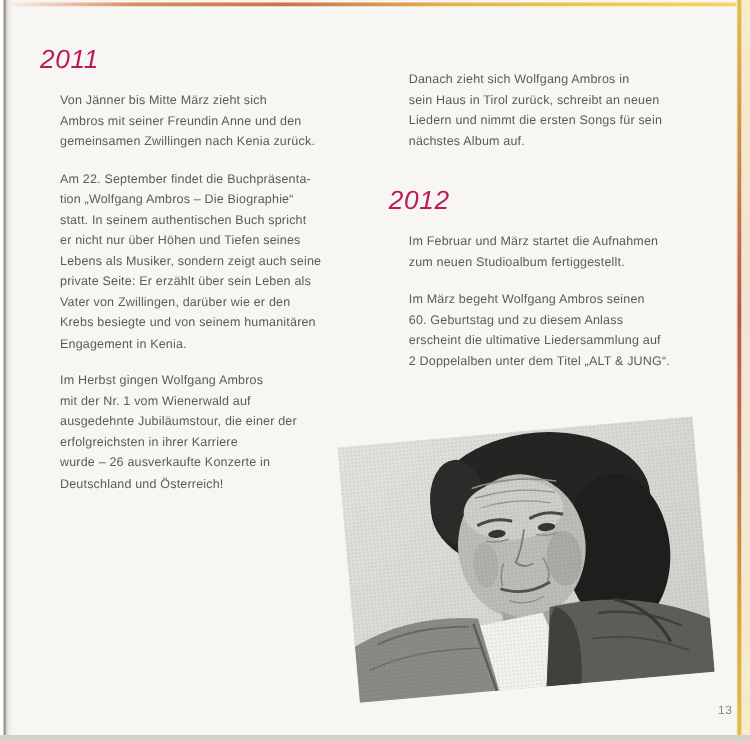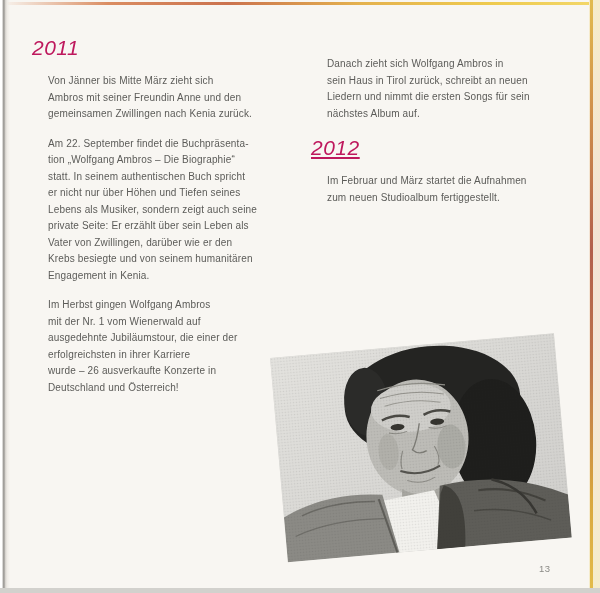--- a/index.html
+++ b/index.html
@@ -42,37 +42,37 @@
     background:#d2d1cd;
   }
   
   .col{position:absolute;}
   .col-left{left:48px;top:36px;width:275px;}
   .col-right{left:327px;top:56px;width:262px;}
   h2.year{
     font-size:21px;line-height:24px;font-style:italic;font-weight:normal;
     color:#be185d;margin:0 0 13px -16px;letter-spacing:0.5px;
   }
-  .col-right h2.year{margin-top:14px;text-decoration:underline;}
+  .col-right h2.year{margin-top:27px;}
   p.para{
     margin:0 0 13px 0;
     font-size:10px;line-height:16.5px;letter-spacing:0.15px;
     white-space:pre-line;
   }
   
   .photo{
     position:absolute;left:270px;top:358px;width:285px;height:205px;
     transform:rotate(-5deg);transform-origin:0 0;
     overflow:hidden;background:#d8d7d3;
   }
   .photo svg{display:block;}
   
   .page-number{
-    position:absolute;left:539px;top:563px;width:24px;
-    font-size:9.5px;color:#8a8a86;letter-spacing:0.5px;
+    position:absolute;left:562px;top:563px;width:24px;
+    font-size:9.5px;color:#8a8a86;text-align:right;letter-spacing:0.5px;
   }
 </style>
 </head>
 <body>
 
 <div class="top-edge"></div>
 <div class="left-spine"></div>
 <div class="right-edge">
   <div class="edge-line"></div>
 </div>
@@ -101,20 +101,24 @@
 </div>
 
 <div class="col col-right">
   <p class="para">Danach zieht sich Wolfgang Ambros in
 sein Haus in Tirol zurück, schreibt an neuen
 Liedern und nimmt die ersten Songs für sein
 nächstes Album auf.</p>
   <h2 class="year">2012</h2>
   <p class="para">Im Februar und März startet die Aufnahmen
 zum neuen Studioalbum fertiggestellt.</p>
+  <p class="para">Im März begeht Wolfgang Ambros seinen
+60. Geburtstag und zu diesem Anlass
+erscheint die ultimative Liedersammlung auf
+2 Doppelalben unter dem Titel „ALT &amp; JUNG“.</p>
 </div>
 
 <div class="photo">
   <svg width="285" height="205" viewBox="0 0 285 205" xmlns="http://www.w3.org/2000/svg">
     <defs>
       <pattern id="halftone" width="3" height="3" patternUnits="userSpaceOnUse">
         <rect width="3" height="3" fill="none"></rect>
         <circle cx="1.5" cy="1.5" r="0.75" fill="rgba(40,40,40,0.10)"></circle>
       </pattern>
       <linearGradient id="bgfade" x1="0" y1="0" x2="1" y2="1">

